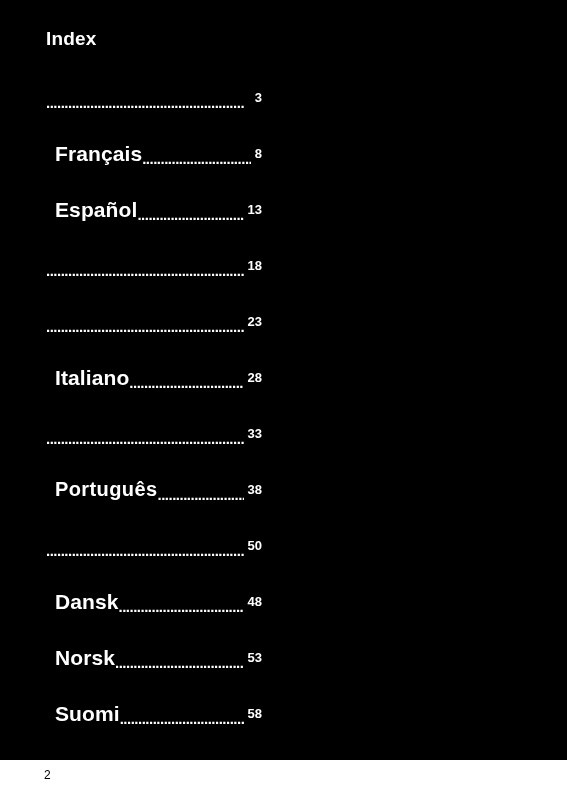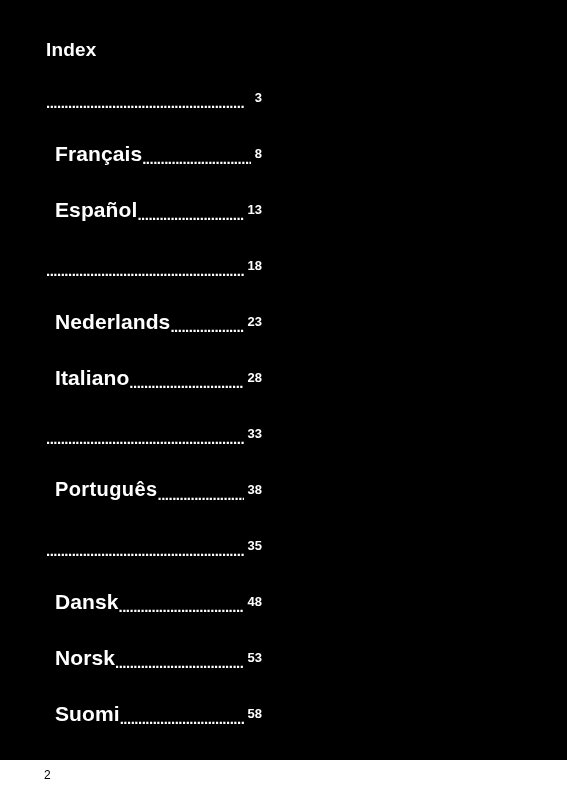--- a/index.html
+++ b/index.html
@@ -30,21 +30,21 @@
     left: 0;
     top: 0;
     width: 567px;
     height: 760px;
     background: #000000;
   }
 
   .index-title {
     position: absolute;
     left: 46px;
-    top: 38px;
+    top: 27px;
     color: #ffffff;
     font-size: 19px;
     font-weight: bold;
     letter-spacing: 0.2px;
     line-height: 24px;
   }
 
   .index-list {
     position: absolute;
     left: 46px;
@@ -136,21 +136,20 @@
         <span class="dots">......................................................</span>
         <span class="page-num">13</span>
       </div>
 
       <div class="index-row">
         <span class="dots">......................................................</span>
         <span class="page-num">18</span>
       </div>
 
       <div class="index-row">
-        <span class="lang-name">Nederlands</span>
         <span class="dots">......................................................</span>
         <span class="page-num">23</span>
       </div>
 
       <div class="index-row">
         <span class="lang-name">Italiano</span>
         <span class="dots">......................................................</span>
         <span class="page-num">28</span>
       </div>
 
@@ -160,21 +159,21 @@
       </div>
 
       <div class="index-row">
         <span class="lang-name greek">Português</span>
         <span class="dots">......................................................</span>
         <span class="page-num">38</span>
       </div>
 
       <div class="index-row">
         <span class="dots">......................................................</span>
-        <span class="page-num">35</span>
+        <span class="page-num">50</span>
       </div>
 
       <div class="index-row">
         <span class="lang-name">Dansk</span>
         <span class="dots">......................................................</span>
         <span class="page-num">48</span>
       </div>
 
       <div class="index-row">
         <span class="lang-name">Norsk</span>

